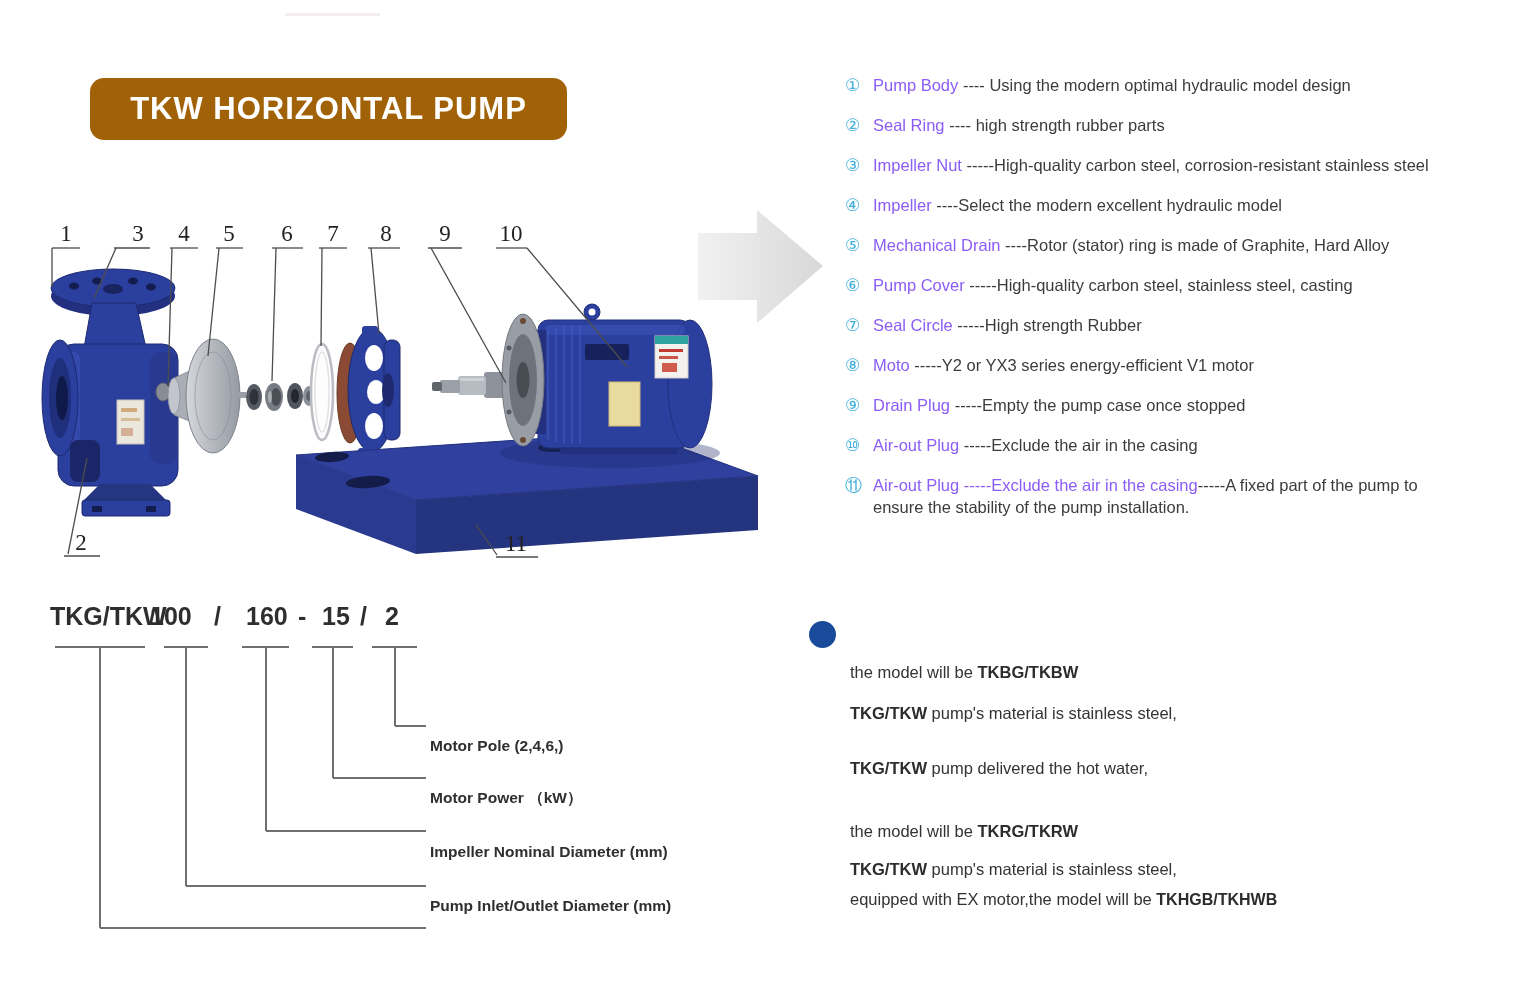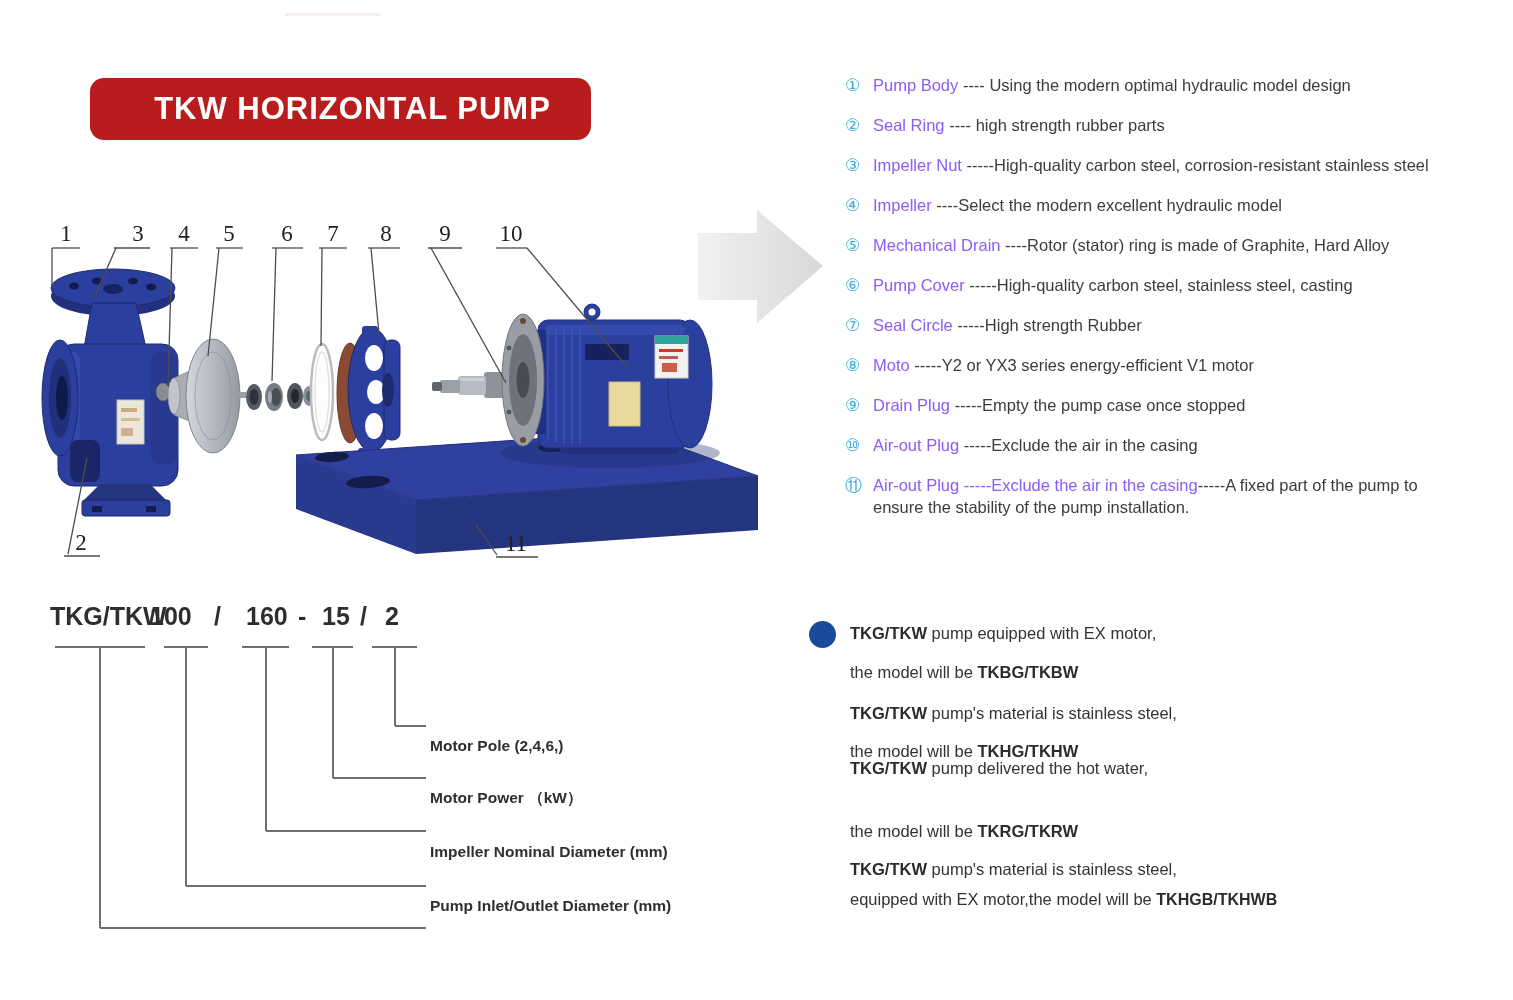--- a/index.html
+++ b/index.html
@@ -1,22 +1,22 @@
 <!DOCTYPE html>
 <html><head>
 <meta charset="utf-8">
 <style>
   html,body{margin:0;padding:0;background:#fff;}
   .page{position:relative;width:1513px;height:1000px;background:#ffffff;overflow:hidden;
         font-family:"Liberation Sans",sans-serif;}
   .top-dash{position:absolute;left:285px;top:13px;width:95px;height:3px;background:#f3edee;}
 
   
-  .banner{position:absolute;left:90px;top:78px;width:477px;height:62px;background:#b91c1c;
-          border-radius:14px;display:flex;align-items:center;justify-content:center;padding-left:24px;}
+  .banner{position:absolute;left:90px;top:78px;width:477px;height:62px;background:#a16207;
+          border-radius:14px;display:flex;align-items:center;justify-content:center;}
   .banner span{color:#ffffff;font-size:31px;font-weight:800;letter-spacing:1px;}
 
   
   svg.overlay{position:absolute;left:0;top:0;width:1513px;height:1000px;}
 
   
   .parts-list{position:absolute;left:845px;top:74px;width:655px;}
   .pl-row{position:relative;padding-left:28px;margin-bottom:18px;line-height:22px;font-size:16.5px;}
   .pl-num{position:absolute;left:0;top:0;color:#41aedb;font-size:17px;
           font-family:"DejaVu Sans","Liberation Sans",sans-serif;}
@@ -269,22 +269,20 @@
   <span class="model-seg" style="left:322px">15</span>
   <span class="model-seg" style="left:360px">/</span>
   <span class="model-seg" style="left:385px">2</span>
 
   <div class="tree-label" style="top:716px">Motor Pole (2,4,6,)</div>
   <div class="tree-label" style="top:768px">Motor Power （kW）</div>
   <div class="tree-label" style="top:822px">Impeller Nominal Diameter (mm)</div>
   <div class="tree-label" style="top:876px">Pump Inlet/Outlet Diameter (mm)</div>
 
   <div class="bullet"></div>
-  <div class="note-line" style="top:622px"><span class="nb">TKG/TKW</span><span> pump equipped with EX motor,</span></div>
   <div class="note-line" style="top:661px"><span>the model will be </span><span class="nb">TKBG/TKBW</span></div>
   <div class="note-line" style="top:702px"><span class="nb">TKG/TKW</span><span> pump's material is stainless steel,</span></div>
-  <div class="note-line" style="top:740px"><span>the model will be </span><span class="nb">TKHG/TKHW</span></div>
   <div class="note-line" style="top:757px"><span class="nb">TKG/TKW</span><span> pump delivered the hot water,</span></div>
   <div class="note-line" style="top:820px"><span>the model will be </span><span class="nb">TKRG/TKRW</span></div>
   <div class="note-line" style="top:858px"><span class="nb">TKG/TKW</span><span> pump's material is stainless steel,</span></div>
   <div class="note-line" style="top:888px"><span>equipped with EX motor,the model will be </span><span class="nb nb-big">TKHGB/TKHWB</span></div>
 
 </div>
 
 </body></html>

